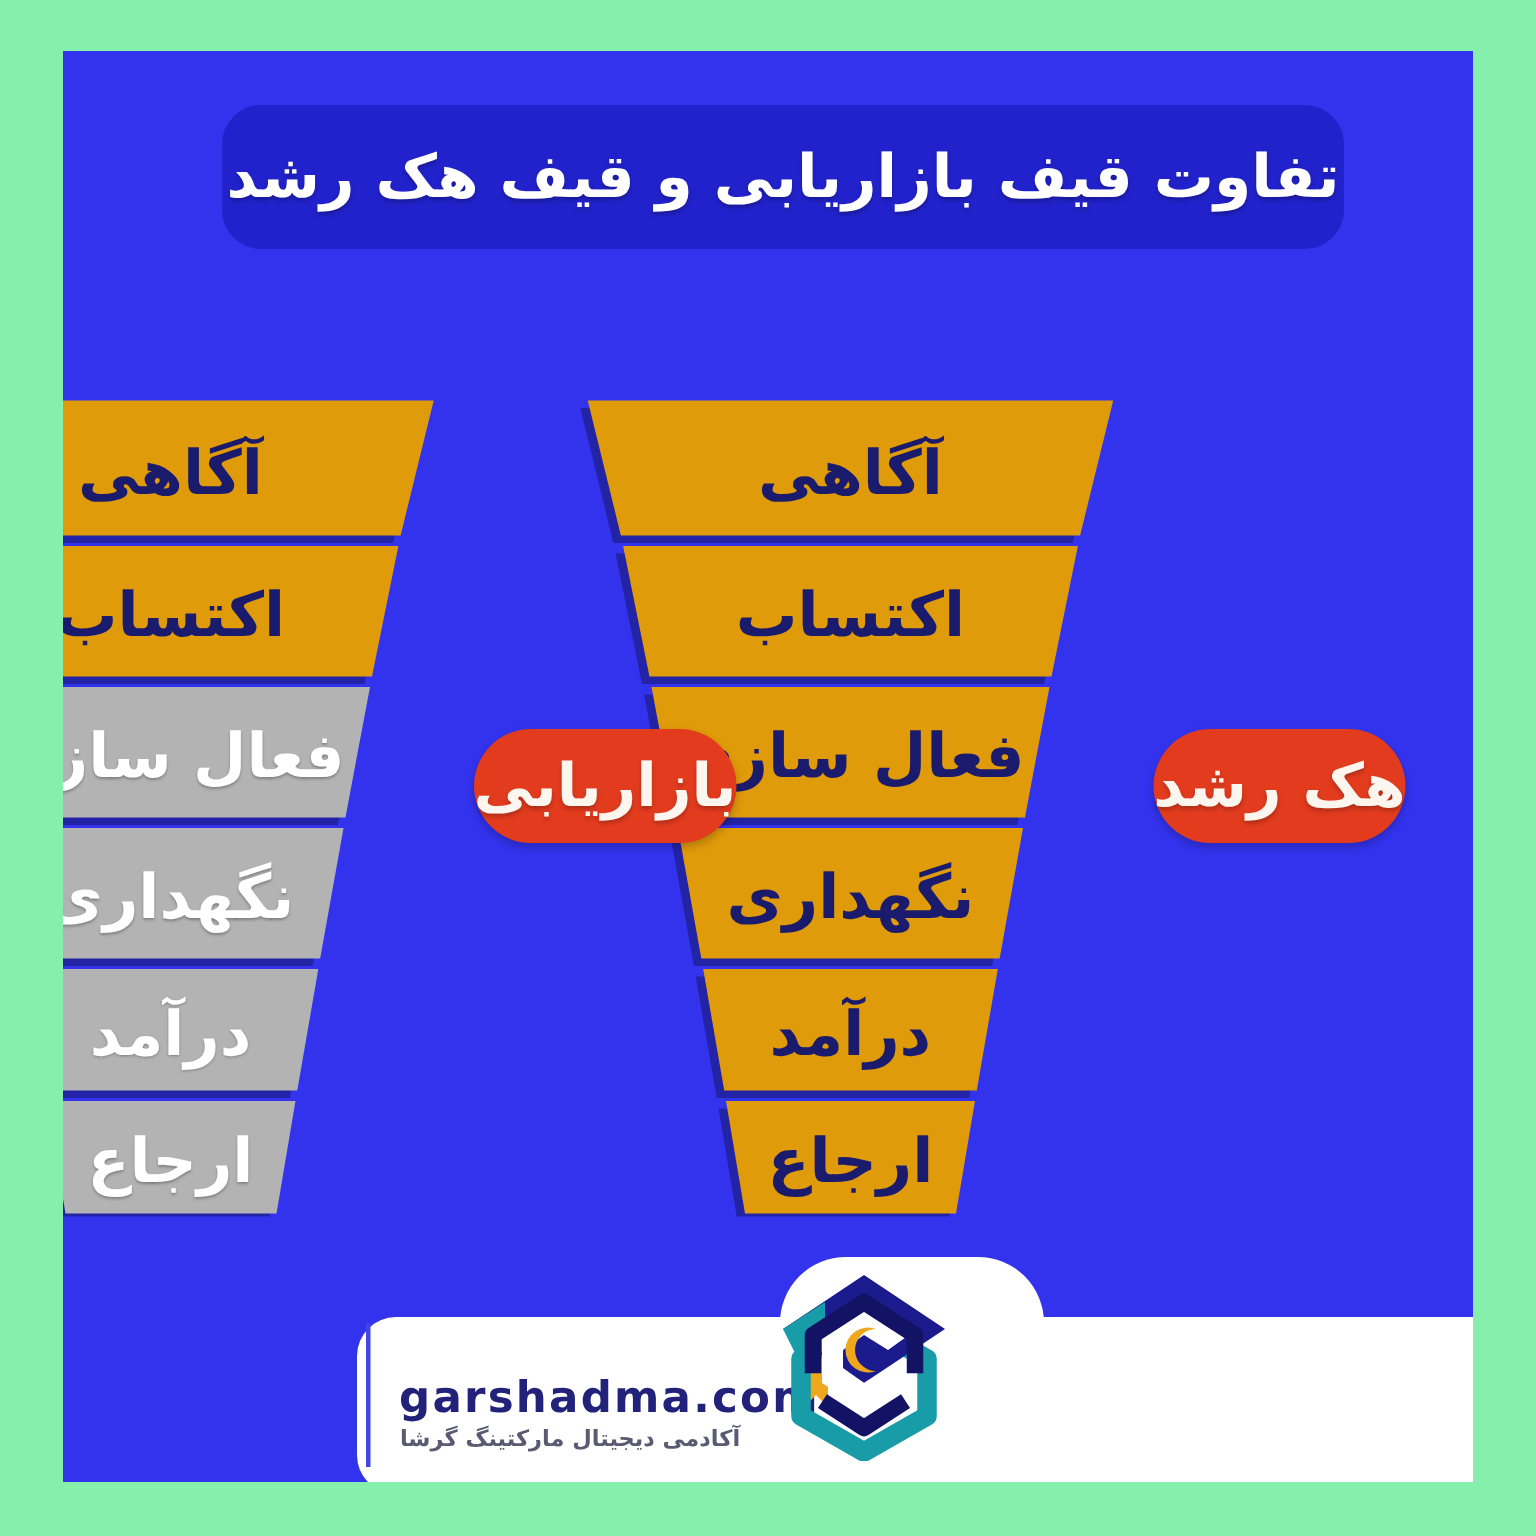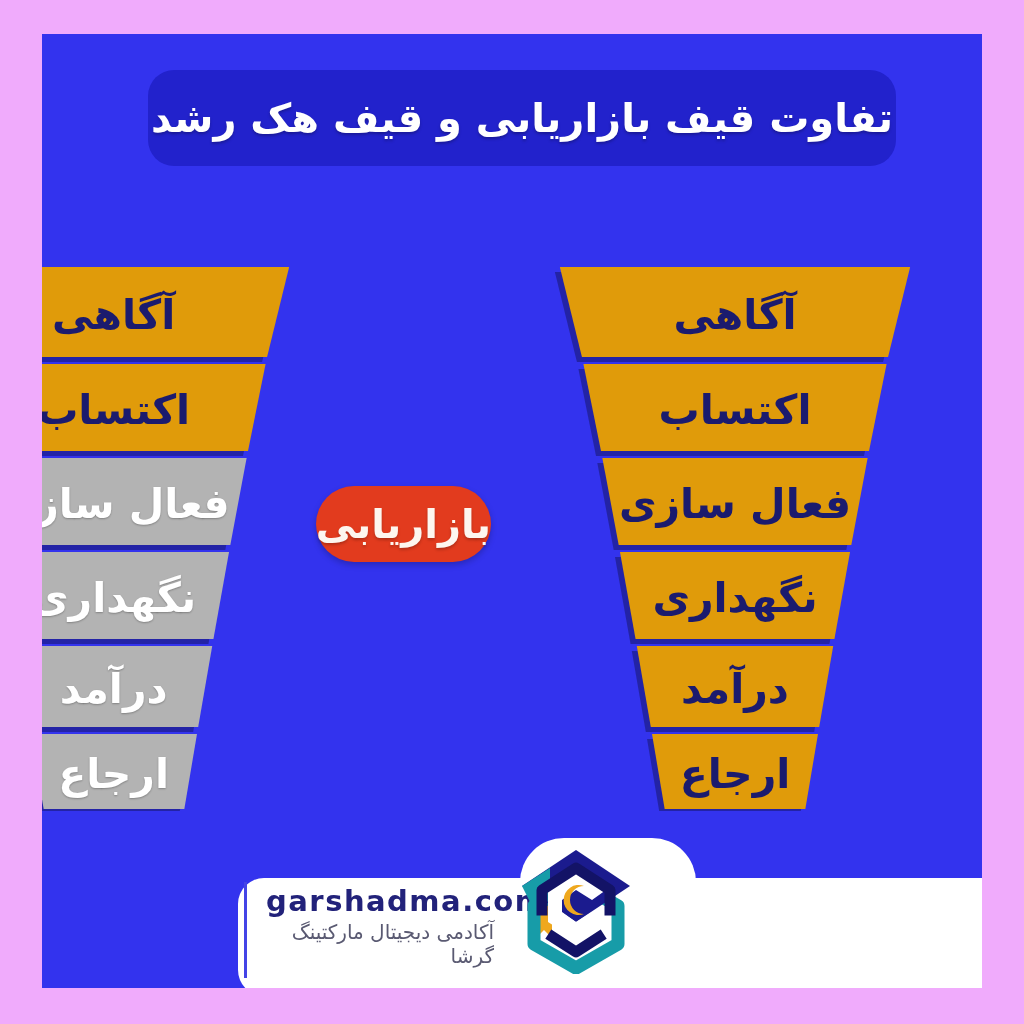--- a/index.html
+++ b/index.html
@@ -10,21 +10,21 @@
     height: 1024px;
     overflow: hidden;
     background: #ffffff;
     font-family: "DejaVu Sans", "Liberation Sans", sans-serif;
   }
 
   #poster {
     position: relative;
     width: 1024px;
     height: 1024px;
-    background: #f0abfc;
+    background: #86efac;
   }
 
   
   .card {
     position: absolute;
     left: 42px;
     top: 34px;
     width: 940px;
     height: 954px;
     background: #3333ee;
@@ -185,25 +185,25 @@
   }
   .brand-domain {
     font-size: 29px;
     font-weight: bold;
     color: #22227a;
     letter-spacing: 1.5px;
     line-height: 1.05;
   }
   .brand-sub {
     direction: rtl;
-    font-size: 20px;
-    font-weight: normal;
+    font-size: 15px;
+    font-weight: bold;
     color: #5a5a72;
     margin-top: 4px;
-    text-align: right;
+    text-align: center;
     width: 228px;
   }
 
   .divider {
     position: absolute;
     left: 6px;
     bottom: 6px;
     width: 3px;
     height: 96px;
     background: #4444e6;
@@ -242,20 +242,23 @@
 
   <div class="card">
 
     <div class="title-banner">
       <div class="title-text">تفاوت قیف بازاریابی و قیف هک رشد</div>
     </div>
 
     <div class="funnels">
 
       <div class="funnel-col">
+        <div class="pill">
+          <span class="pill-text">هک رشد</span>
+        </div>
         <div class="funnel-body">
           <svg class="funnel-svg" viewBox="0 0 404 546">
             <g id="funnel-0-shapes">
                 <polygon points="26.851541834483868,2 377.1484581655161,2 355.08194675616755,92 48.918053243832475,92" fill="rgba(0,0,0,0.30)" transform="translate(-5,5)"></polygon>
                 <polygon points="26.851541834483868,2 377.1484581655161,2 355.08194675616755,92 48.918053243832475,92" fill="#E09B0A"></polygon>
                 <polygon points="50.40992583477828,99 353.5900741652217,99 336.01430712719423,186 67.98569287280577,186" fill="rgba(0,0,0,0.30)" transform="translate(-5,5)"></polygon>
                 <polygon points="50.40992583477828,99 353.5900741652217,99 336.01430712719423,186 67.98569287280577,186" fill="#E09B0A"></polygon>
                 <polygon points="69.34105496571067,193 334.65894503428933,193 318.3135018190592,280 85.6864981809408,280" fill="rgba(0,0,0,0.30)" transform="translate(-5,5)"></polygon>
                 <polygon points="69.34105496571067,193 334.65894503428933,193 318.3135018190592,280 85.6864981809408,280" fill="#E09B0A"></polygon>
                 <polygon points="86.96753324058888,287 317.03246675941114,287 301.4421426085533,374 102.55785739144672,374" fill="rgba(0,0,0,0.30)" transform="translate(-5,5)"></polygon>

